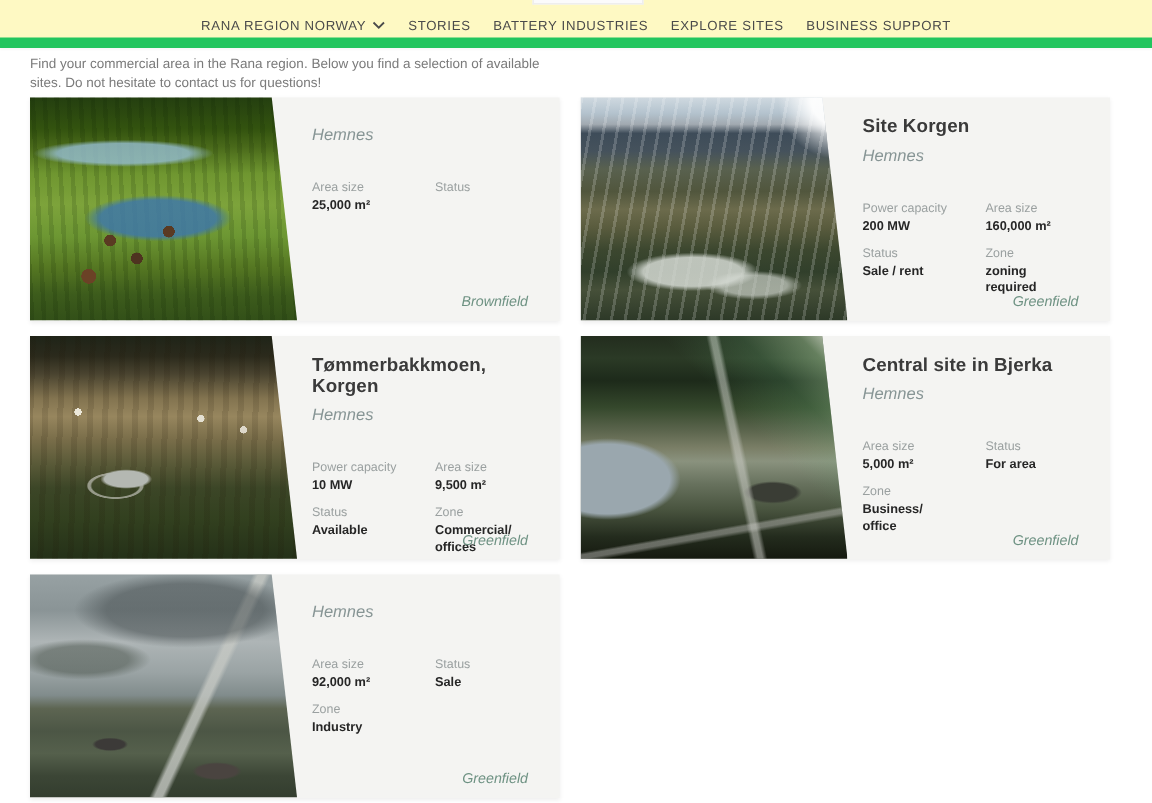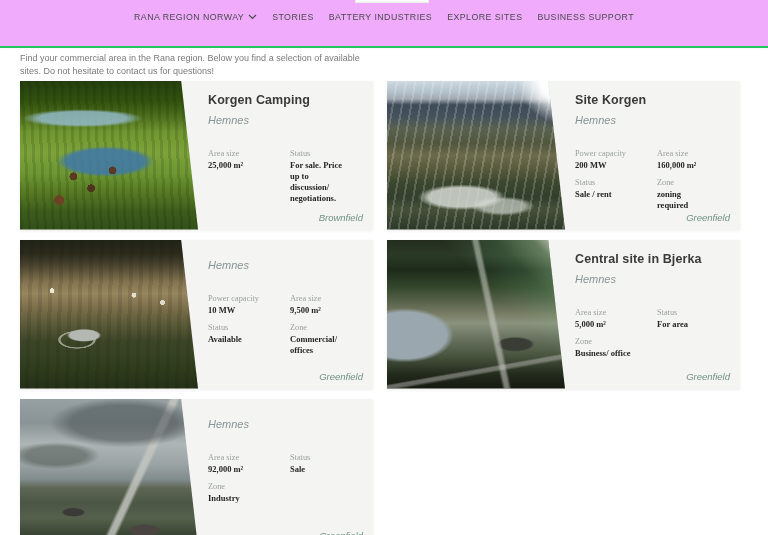--- a/index.html
+++ b/index.html
@@ -1,21 +1,21 @@
 <!DOCTYPE html>
 <html><head>
 <meta charset="utf-8">
 <style>
   * { margin:0; padding:0; box-sizing:border-box; }
   html,body { width:768px; height:535px; overflow:hidden; background:#ffffff;
     font-family:"Liberation Sans", sans-serif; }
 
   
-  .topbar { position:relative; height:48px; background:#f0abfc;
-    border-bottom:2px solid #22c55e; box-shadow:0 1px 2px rgba(0,0,0,.04); }
+  .topbar { position:relative; height:32px; background:#fef9c3;
+    border-bottom:7px solid #22c55e; box-shadow:0 1px 2px rgba(0,0,0,.04); }
   .top-artifact { position:absolute; left:355px; top:0; width:74px; height:3px;
     background:#fbfbfb; border:1px solid #eeeeee; border-top:none; }
   .nav { display:flex; justify-content:center; align-items:center; gap:15px;
     padding-top:11px; }
   .nav-item { display:flex; align-items:center; gap:4px; cursor:pointer;
     font-size:8.8px; letter-spacing:.45px; color:#4b4b4b; white-space:nowrap; }
   .chev { display:inline-block; margin-top:1px; }
 
   
   .intro { margin:4px 0 0 20px; width:350px; font-size:9px; line-height:1.42;
@@ -25,25 +25,25 @@
   .grid { margin:3px 0 0 20px; width:720px; display:grid;
     grid-template-columns:353px 353px; grid-auto-rows:149px; column-gap:14px; row-gap:10px; }
   .card { position:relative; background:#f4f4f2; cursor:pointer;
     box-shadow:0 1px 3px rgba(0,0,0,.07); }
   .card-img { position:absolute; left:0; top:0; width:178px; height:149px;
     clip-path:polygon(0 0, 90.5% 0, 100% 100%, 0 100%); }
   .card-body { position:absolute; left:188px; top:12px; right:8px; bottom:6px; }
   .card-title { font-size:12.5px; font-weight:600; color:#3a3a3a; letter-spacing:.1px; }
   .card-muni { margin-top:7px; font-size:11px; font-style:italic; color:#879595; }
   .specs { margin-top:23px; display:grid; grid-template-columns:82px 1fr;
-    column-gap:0; row-gap:7px; padding-right:2px;font-family:Liberation Serif, serif; }
+    column-gap:0; row-gap:7px; padding-right:2px; }
   .spec-label { font-size:8.3px; color:#9aa0a0; }
   .spec-value { margin-top:2px; font-size:8.5px; font-weight:bold; color:#262626;
     line-height:1.3; padding-right:20px; }
-  .field-type { position:absolute; right:10px; bottom:7px; font-size:9.5px;
+  .field-type { position:absolute; right:21px; bottom:7px; font-size:9.5px;
     font-style:italic; color:#6e9283; }
 
   
   .img-korgen-camping {
     background:
       radial-gradient(circle 4px at 30% 64%, #5a3a22 0 97%, transparent 100%),
       radial-gradient(circle 4px at 40% 72%, #4e3320 0 97%, transparent 100%),
       radial-gradient(circle 4px at 52% 60%, #5a3a22 0 97%, transparent 100%),
       radial-gradient(circle 5px at 22% 80%, #6b4226 0 97%, transparent 100%),
       radial-gradient(ellipse 70px 22px at 48% 54%, rgba(63,120,168,.85) 0 55%, transparent 70%),
@@ -120,30 +120,28 @@
   </div>
     </nav>
 </header>
 
 <p class="intro">Find your commercial area in the Rana region. Below you find a selection of available sites. Do not hesitate to contact us for questions!</p>
 
 <main class="grid">
     <article class="card">
     <div class="card-img img-korgen-camping"></div>
     <div class="card-body">
-      <h2 class="card-title">Korgen Camping</h2>
       <div class="card-muni">Hemnes</div>
       <div class="specs">
           <div>
             <div class="spec-label">Area size</div>
             <div class="spec-value">25,000 m²</div>
           </div>
           <div>
             <div class="spec-label">Status</div>
-            <div class="spec-value">For sale. Price up to discussion/ negotiations.</div>
           </div>
         </div>
     </div>
     <div class="field-type">Brownfield</div>
   </article>
     <article class="card">
     <div class="card-img img-site-korgen"></div>
     <div class="card-body">
       <h2 class="card-title">Site Korgen</h2>
       <div class="card-muni">Hemnes</div>
@@ -164,20 +162,21 @@
             <div class="spec-label">Zone</div>
             <div class="spec-value">zoning required</div>
           </div>
         </div>
     </div>
     <div class="field-type">Greenfield</div>
   </article>
     <article class="card">
     <div class="card-img img-tommerbakkmoen"></div>
     <div class="card-body">
+      <h2 class="card-title">Tømmerbakkmoen, Korgen</h2>
       <div class="card-muni">Hemnes</div>
       <div class="specs">
           <div>
             <div class="spec-label">Power capacity</div>
             <div class="spec-value">10 MW</div>
           </div>
           <div>
             <div class="spec-label">Area size</div>
             <div class="spec-value">9,500 m²</div>
           </div>

